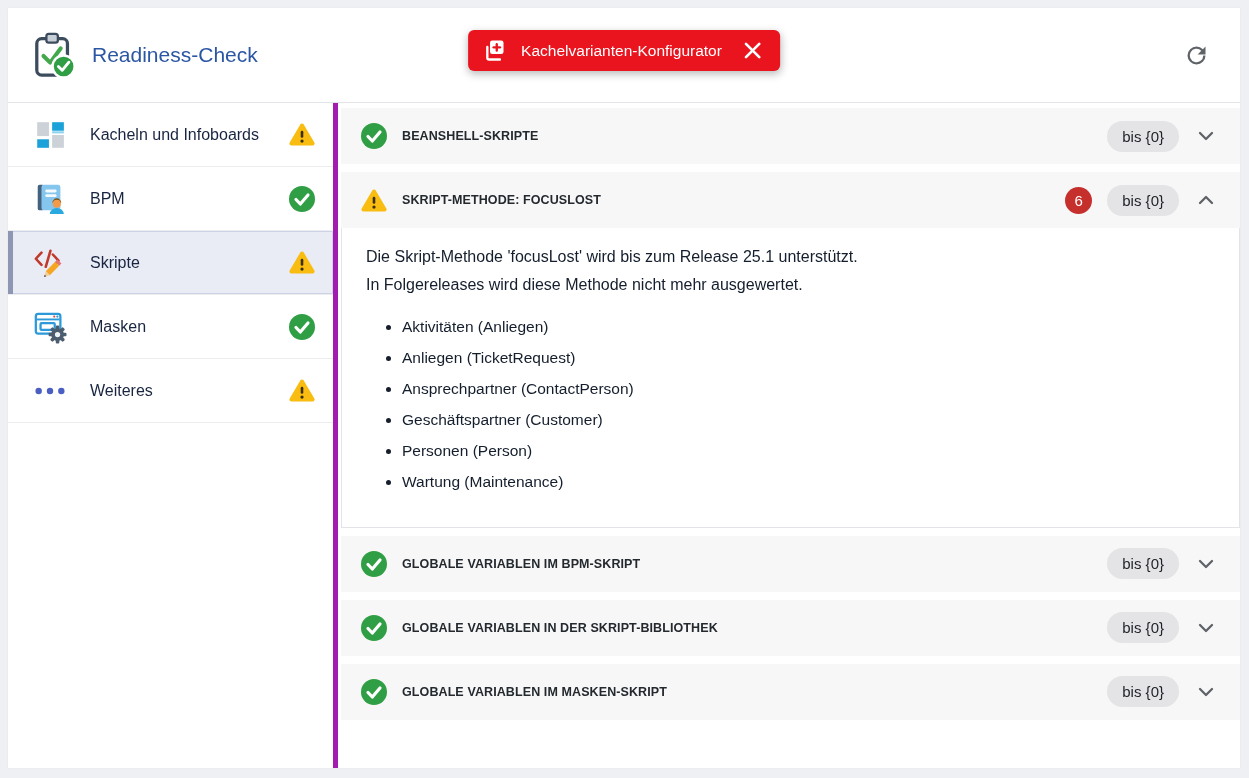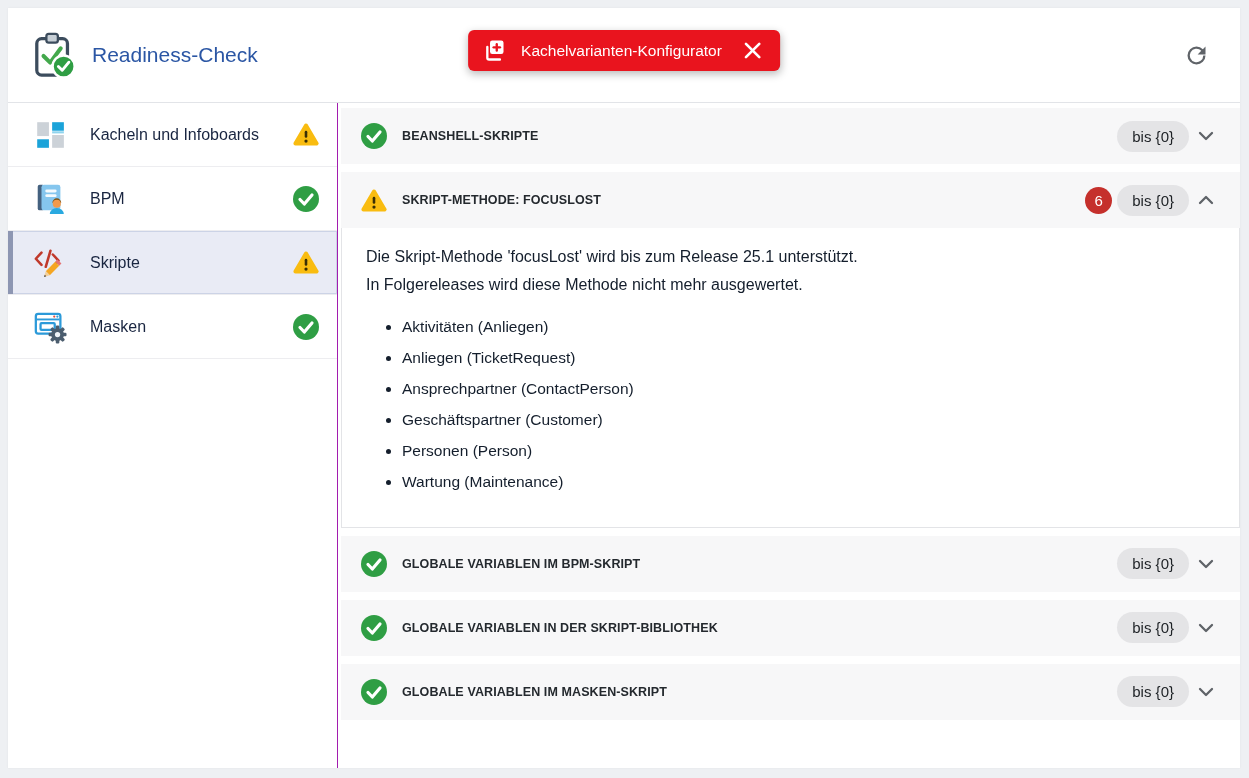--- a/index.html
+++ b/index.html
@@ -54,21 +54,21 @@
   }
   .toast-label { font-size:15.5px; margin:0 18px 0 14px; }
   .toast-close {
     border:none; background:transparent; cursor:pointer;
     width:26px; height:26px; display:flex; align-items:center; justify-content:center;
   }
   
   .body-wrap { flex:1; display:flex; min-height:0; }
   .sidebar {
     width:330px; flex:none;
-    border-right:1px solid #a21caf;
+    border-right:5px solid #a21caf;
     background:#fff;
   }
   .side-item {
     height:64px;
     display:flex; align-items:center;
     padding:0 18px 0 24px;
     border-bottom:1px solid #ededf0;
     position:relative;
     cursor:pointer;
   }
@@ -105,21 +105,21 @@
     cursor:pointer;
   }
   .acc-status { width:26px; height:26px; flex:none; display:flex; align-items:center; }
   .acc-title {
     margin-left:15px; flex:1;
     font-size:12.5px; font-weight:700; color:#24292e;
     letter-spacing:0.1px;
     text-transform:uppercase;
     white-space:nowrap; overflow:hidden;
   }
-  .acc-right { display:flex; align-items:center; gap:5px; flex:none; }
+  .acc-right { display:flex; align-items:center; gap:15px; flex:none; }
   .count-badge {
     min-width:27px; height:27px; border-radius:50%;
     background:#c5302c; color:#fff;
     font-size:15px;
     display:flex; align-items:center; justify-content:center;
   }
   .pill {
     background:#e4e4e6; color:#1d2125;
     font-size:15px;
     padding:7px 15px;
@@ -275,20 +275,37 @@
         </span>
         <span class="side-label">Masken</span>
         <span class="side-status">
           <svg viewBox="0 0 26 26" width="26" height="26">
             <circle cx="13" cy="13" r="13" fill="#2f9e44"></circle>
             <polyline points="7,13.5 11.3,18 19,9" stroke="#fff" stroke-width="3.2" fill="none" stroke-linecap="round" stroke-linejoin="round"></polyline>
           </svg>
         </span>
       </div>
 
+      <div class="side-item">
+        <span class="icon-box">
+          <svg viewBox="0 0 36 12" width="34" height="12">
+            <circle cx="6" cy="6" r="3.4" fill="#4a5fc1"></circle>
+            <circle cx="18" cy="6" r="3.4" fill="#4a5fc1"></circle>
+            <circle cx="30" cy="6" r="3.4" fill="#4a5fc1"></circle>
+          </svg>
+        </span>
+        <span class="side-label">Weiteres</span>
+        <span class="side-status">
+          <svg viewBox="0 0 32 30" width="26" height="25">
+            <polygon points="16,4 29,26 3,26" fill="#f9bc10" stroke="#f9bc10" stroke-width="5" stroke-linejoin="round"></polygon>
+            <rect x="14.4" y="10.5" width="3.2" height="8.5" rx="1.6" fill="#3a2f05"></rect>
+            <circle cx="16" cy="23" r="2" fill="#3a2f05"></circle>
+          </svg>
+        </span>
+      </div>
     </nav>
 
     <main class="main">
 
       <div class="section">
         <div class="acc-row">
           <span class="acc-status">
             <svg viewBox="0 0 26 26" width="26" height="26">
               <circle cx="13" cy="13" r="13" fill="#2f9e44"></circle>
               <polyline points="7,13.5 11.3,18 19,9" stroke="#fff" stroke-width="3.2" fill="none" stroke-linecap="round" stroke-linejoin="round"></polyline>

